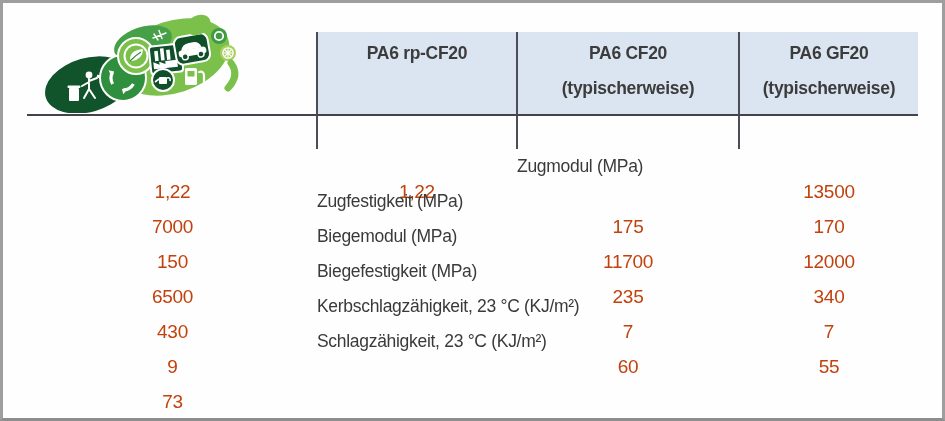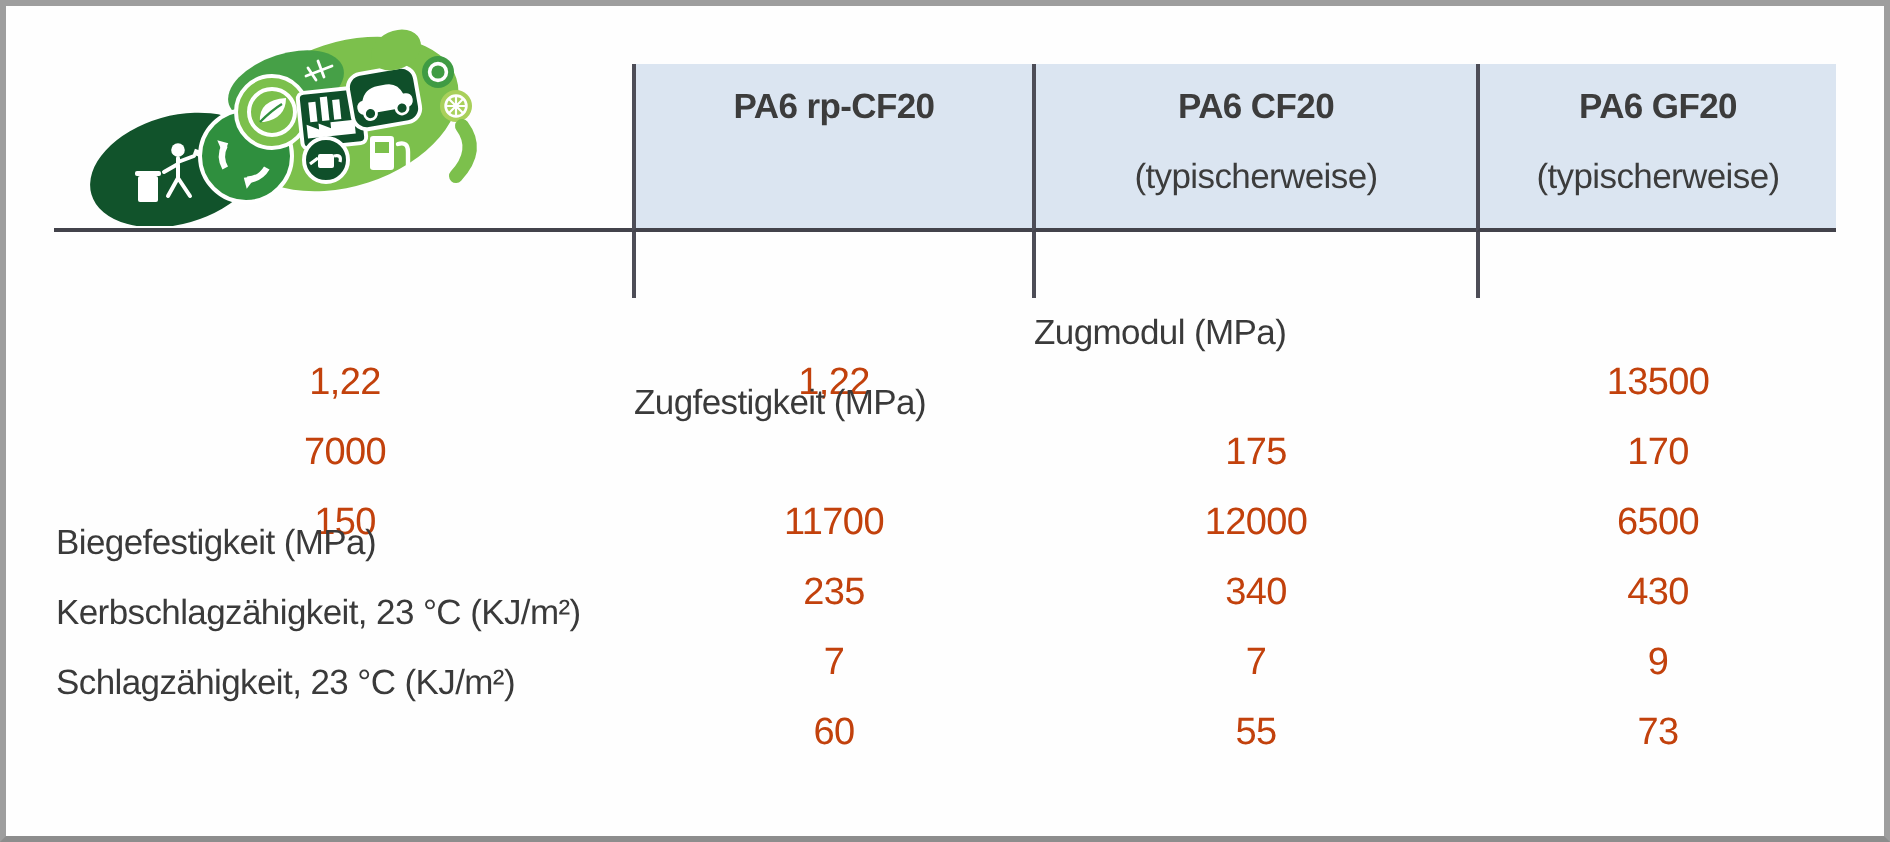--- a/index.html
+++ b/index.html
@@ -20,21 +20,21 @@
     letter-spacing:-0.3px;
   }
   .cell{box-sizing:border-box;}
   .vline{border-left:2px solid #4d4d57;}
   .hcell{
     background:#dbe5f1;border-bottom:2px solid #43434b;
     display:flex;flex-direction:column;align-items:center;
     padding-top:13px;
   }
   .hcell .title{font-weight:bold;font-size:17.5px;color:#3c3c3c;line-height:1;}
-  .hcell .subtitle{font-weight:normal;font-size:17.5px;color:#3c3c3c;line-height:1;margin-top:17px;min-height:1px;}
+  .hcell .subtitle{font-weight:bold;font-size:17.5px;color:#3c3c3c;line-height:1;margin-top:17px;min-height:1px;}
   .hlabel{background:transparent;border-bottom:2px solid #43434b;}
   .spacer{background:transparent;}
   .rlabel{
     display:flex;align-items:center;font-size:17.5px;color:#3a3a3a;
     padding-left:1px;white-space:nowrap;
   }
   .rval{
     display:flex;align-items:center;justify-content:center;
     font-size:19px;color:#c2410c;margin-top:43px;
   }
@@ -165,20 +165,21 @@
 
     <div class="cell rlabel">Zugmodul (MPa)</div>
     <div class="cell rval vline">13500</div>
     <div class="cell rval vline">7000</div>
 
     <div class="cell rlabel">Zugfestigkeit (MPa)</div>
     <div class="cell rval vline">175</div>
     <div class="cell rval vline">170</div>
     <div class="cell rval vline">150</div>
 
+    <div class="cell rlabel">Biegemodul (MPa)</div>
     <div class="cell rval vline">11700</div>
     <div class="cell rval vline">12000</div>
     <div class="cell rval vline">6500</div>
 
     <div class="cell rlabel">Biegefestigkeit (MPa)</div>
     <div class="cell rval vline">235</div>
     <div class="cell rval vline">340</div>
     <div class="cell rval vline">430</div>
 
     <div class="cell rlabel">Kerbschlagzähigkeit, 23 °C (KJ/m²)</div>

